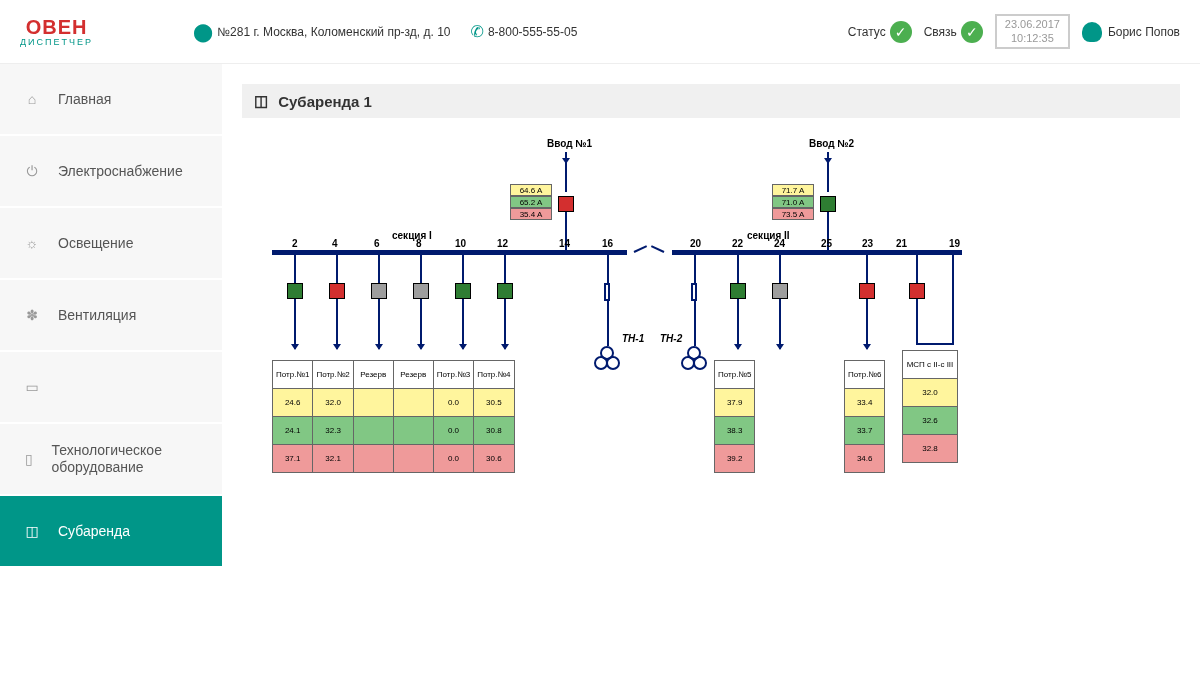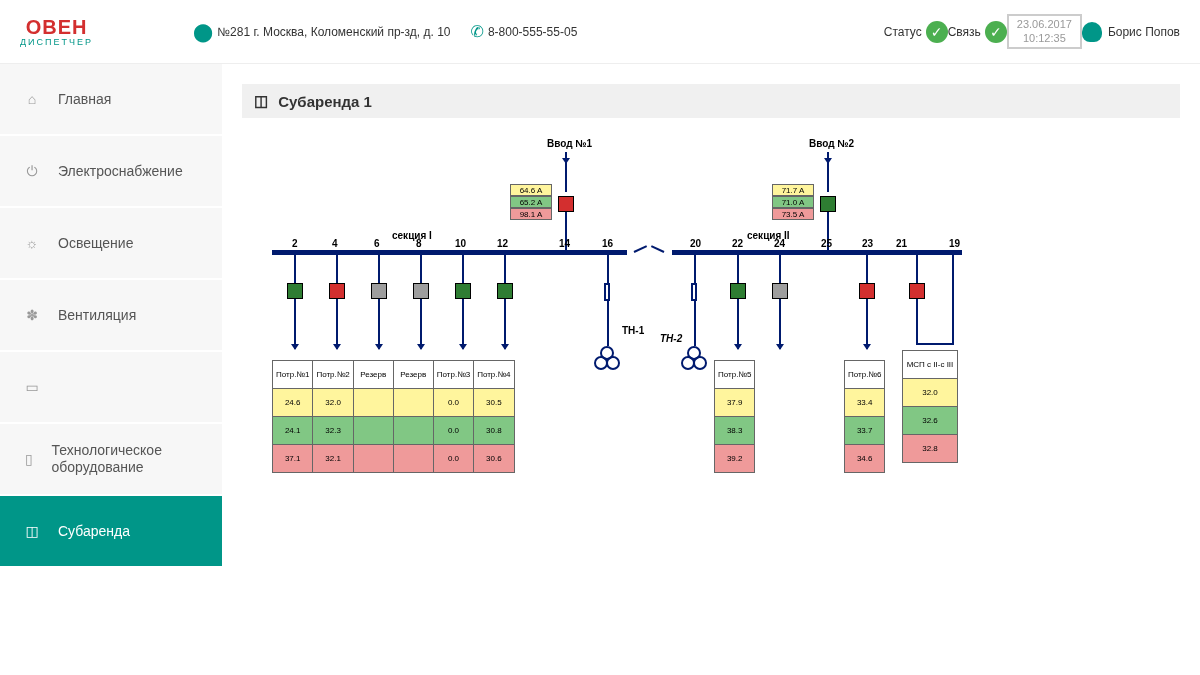--- a/index.html
+++ b/index.html
@@ -3,21 +3,21 @@
 <meta charset="utf-8">
 <style>
 *{margin:0;padding:0;box-sizing:border-box;font-family:"Segoe UI",Arial,sans-serif}
 body{width:1200px;height:675px;background:#fff;overflow:hidden}
 .header{height:64px;display:flex;align-items:center;padding:0 20px;border-bottom:1px solid #eee}
 .logo-main{font-size:20px;font-weight:bold;color:#d32f2f;letter-spacing:1px}
 .logo-sub{font-size:9px;color:#009688;letter-spacing:2px;margin-top:-2px}
 .logo-wrap{display:flex;flex-direction:column;align-items:center}
 .hdr-loc{display:flex;align-items:center;margin-left:100px;font-size:12px;color:#333}
 .hdr-phone{display:flex;align-items:center;margin-left:20px;font-size:12px;color:#333}
-.hdr-right{margin-left:auto;display:flex;align-items:center;gap:0;font-size:12px;color:#333}
+.hdr-right{margin-left:auto;display:flex;align-items:center;gap:12px;font-size:12px;color:#333}
 .status-item{display:flex;align-items:center;gap:4px}
 .check-circle{width:22px;height:22px;background:#4caf50;border-radius:50%;display:flex;align-items:center;justify-content:center;color:#fff;font-size:14px}
 .datetime{border:2px solid #ccc;padding:2px 8px;font-size:11px;color:#999;text-align:center;line-height:1.2}
 .user{display:flex;align-items:center;gap:6px}
 .user-icon{width:20px;height:20px;background:#009688;border-radius:50% 50% 40% 40%}
 .main{display:flex;height:623px}
 .sidebar{width:222px;background:#fff}
 .nav-item{height:70px;display:flex;align-items:center;padding:0 20px;gap:14px;font-size:14px;color:#555;cursor:pointer;background:#f7f7f7;margin-bottom:2px}
 .nav-item.active{background:#009688;color:#fff}
 .nav-icon{width:24px;height:24px;display:flex;align-items:center;justify-content:center;color:#999}
@@ -127,21 +127,21 @@
       <span>Субаренда 1</span>
     </div>
 
     <div class="diagram">
 
       <div class="d-label" style="left:295px;top:0">Ввод №1</div>
       <div class="vline" style="left:313px;top:14px;height:40px"></div>
       <div class="arrow-down" style="left:310px;top:20px"></div>
       <div class="meas-box m-yellow" style="left:258px;top:46px">64.6 A</div>
       <div class="meas-box m-green" style="left:258px;top:58px">65.2 A</div>
-      <div class="meas-box m-red" style="left:258px;top:70px">98.1 A</div>
+      <div class="meas-box m-red" style="left:258px;top:70px">35.4 A</div>
       <div class="sw-box sw-red" style="left:306px;top:58px"></div>
       <div class="vline" style="left:313px;top:74px;height:38px"></div>
 
       <div class="d-label" style="left:557px;top:0">Ввод №2</div>
       <div class="vline" style="left:575px;top:14px;height:40px"></div>
       <div class="arrow-down" style="left:572px;top:20px"></div>
       <div class="meas-box m-yellow" style="left:520px;top:46px">71.7 A</div>
       <div class="meas-box m-green" style="left:520px;top:58px">71.0 A</div>
       <div class="meas-box m-red" style="left:520px;top:70px">73.5 A</div>
       <div class="sw-box sw-green" style="left:568px;top:58px"></div>
@@ -195,21 +195,21 @@
         <div class="sw-box sw-green" style="left:245px;top:145px"></div>
         <div class="vline" style="left:252px;top:161px;height:50px"></div>
         <div class="arrow-down" style="left:249px;top:206px"></div>
 
       <div class="vline" style="left:355px;top:117px;height:45px"></div>
       <div class="fuse" style="left:352px;top:145px"></div>
       <div class="vline" style="left:355px;top:163px;height:45px"></div>
       <div class="tn-circle" style="left:348px;top:208px"></div>
       <div class="tn-circle" style="left:342px;top:218px"></div>
       <div class="tn-circle" style="left:354px;top:218px"></div>
-      <div class="d-label" style="left:370px;top:187px;">ТН-1</div>
+      <div class="d-label" style="left:370px;top:195px;font-style:italic">ТН-1</div>
 
       <div class="vline" style="left:442px;top:117px;height:45px"></div>
       <div class="fuse" style="left:439px;top:145px"></div>
       <div class="vline" style="left:442px;top:163px;height:45px"></div>
       <div class="tn-circle" style="left:435px;top:208px"></div>
       <div class="tn-circle" style="left:429px;top:218px"></div>
       <div class="tn-circle" style="left:441px;top:218px"></div>
       <div class="d-label" style="left:408px;top:195px;font-style:italic">ТН-2</div>
 
       <div class="vline" style="left:485px;top:117px;height:28px"></div>

